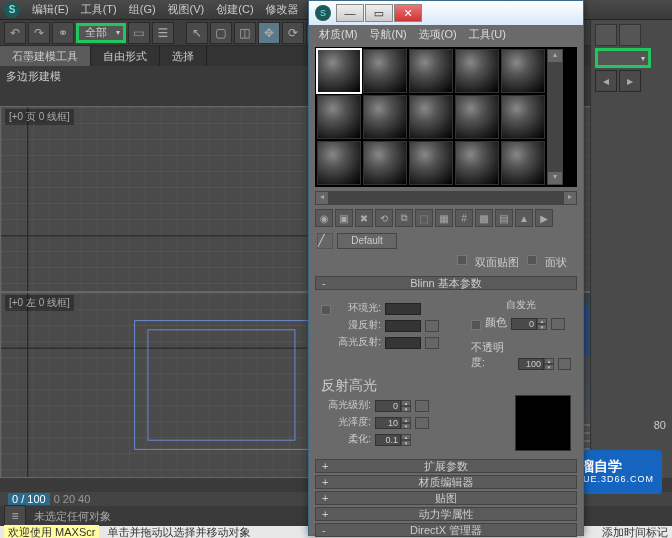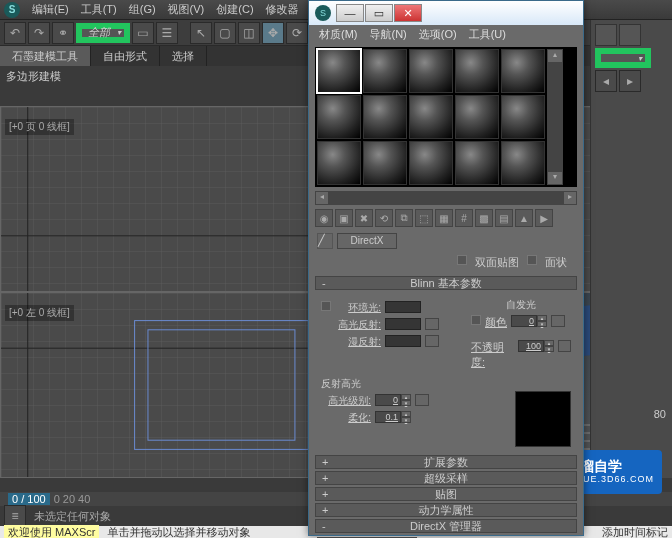--- a/index.html
+++ b/index.html
@@ -10,37 +10,37 @@
 
 
 .menubar { height: 20px; background: linear-gradient(#4a4a4a,#3a3a3a); display: flex; align-items: center; padding: 0 4px; border-bottom: 1px solid #222; }
 .app-icon { width: 16px; height: 16px; background: #1a5a5a; border-radius: 50%; margin-right: 6px; display: flex; align-items: center; justify-content: center; color: #8dd; font-weight: bold; font-size: 10px; }
 .menu-item { padding: 2px 6px; color: #ccc; font-size: 11px; }
 
 
 .toolbar { height: 26px; background: #3d3d3d; display: flex; align-items: center; padding: 0 4px; gap: 2px; border-bottom: 1px solid #2a2a2a; }
 .tool-btn { width: 22px; height: 22px; background: #4a4a4a; border: 1px solid #2a2a2a; display: flex; align-items: center; justify-content: center; color: #aaa; font-size: 12px; }
 .tool-btn.active { background: #5a7a8a; }
-.combo { height: 20px; background: #555; border: 6px solid #22c55e; padding: 0 14px 0 6px; color: #ccc; font-size: 11px; display: flex; align-items: center; position: relative; min-width: 50px; font-style: italic; }
+.combo { height: 20px; background: #555; border: 3px solid #22c55e; padding: 0 14px 0 6px; color: #ccc; font-size: 11px; display: flex; align-items: center; position: relative; min-width: 50px; }
 .combo::after { content: "▾"; position: absolute; right: 3px; font-size: 8px; }
 
 
 .ribbon-tabs { height: 20px; background: #333; display: flex; }
 .rtab { padding: 3px 12px; font-size: 11px; color: #ccc; border-right: 1px solid #222; }
 .rtab.active { background: #5a5a5a; }
 .sub-ribbon { height: 20px; background: #3a3a3a; display: flex; padding: 2px 6px; font-size: 11px; color: #ccc; align-items: center; }
 
 
 .viewports { position: absolute; top: 106px; left: 0; right: 0; bottom: 60px; background: #2a2a2a; }
 .viewport { position: absolute; background: #4a4a4a; border: 1px solid #666; }
 .vp-tl { left: 0; top: 0; width: 50%; height: 50%; }
 .vp-bl { left: 0; top: 50%; width: 50%; height: 50%; }
 .vp-tr { left: 50%; top: 0; width: 50%; height: 50%; }
 .vp-br { left: 50%; top: 50%; width: 50%; height: 50%; background: linear-gradient(#3a4550,#555); }
-.vp-label { position: absolute; top: 12px; left: 4px; font-size: 10px; color: #aaa; background: rgba(0,0,0,0.3); padding: 1px 4px; }
+.vp-label { position: absolute; top: 2px; left: 4px; font-size: 10px; color: #aaa; background: rgba(0,0,0,0.3); padding: 1px 4px; }
 .grid-svg { width: 100%; height: 100%; }
 .box-wire { stroke: #6a8ad0; stroke-width: 1; fill: none; }
 
 
 .timeline { position: absolute; bottom: 32px; left: 0; right: 0; height: 14px; background: #444; display: flex; align-items: center; font-size: 9px; color: #999; padding: 0 8px; }
 .timeline-badge { background: #2a6a8a; color: #fff; padding: 0 4px; margin-right: 4px; }
 .status-bar { position: absolute; bottom: 12px; left: 0; right: 0; height: 20px; background: #3a3a3a; display: flex; align-items: center; font-size: 10px; color: #aaa; padding: 0 4px; gap: 8px; }
 .status-bar2 { position: absolute; bottom: 0; left: 0; right: 0; height: 12px; background: #e8e8e8; color: #333; font-size: 10px; padding: 0 4px; display: flex; align-items: center; gap: 8px; }
 
 
@@ -73,21 +73,21 @@
 
 .name-row { margin: 4px 8px; display: flex; align-items: center; gap: 4px; }
 .dropper { width: 16px; height: 16px; border: 1px solid #555; background: #666; }
 .name-field { flex: 1; height: 16px; background: #555; border: 1px solid #333; padding: 0 4px; color: #ccc; font-size: 10px; display: flex; align-items: center; }
 .type-btn { width: 60px; height: 16px; background: #666; border: 1px solid #444; font-size: 10px; text-align: center; line-height: 14px; }
 
 
 .rollout-head { margin: 2px 6px; height: 14px; background: #5a5a5a; border: 1px solid #444; font-size: 10px; text-align: center; color: #ccc; position: relative; line-height: 12px; }
 .rollout-head .pm { position: absolute; left: 6px; }
 .rollout-body { margin: 4px 8px; padding: 4px; font-size: 10px; color: #ccc; }
-.param-row { display: flex; align-items: flex-start; gap: 4px; margin: 3px 0; text-decoration: underline; }
+.param-row { display: flex; align-items: flex-end; gap: 4px; margin: 3px 0; }
 .param-label { text-align: right; font-size: 10px; }
 .swatch { width: 36px; height: 12px; background: #353535; border: 1px solid #222; }
 .spinner { display: flex; align-items: center; }
 .spinner input { width: 26px; height: 12px; background: #4a4a4a; border: 1px solid #333; color: #ccc; font-size: 9px; text-align: right; padding-right: 2px; }
 .spin-btns { display: flex; flex-direction: column; }
 .spin-btns span { width: 10px; height: 6px; background: #666; border: 1px solid #444; font-size: 5px; line-height: 4px; text-align: center; }
 .chk { width: 10px; height: 10px; border: 1px solid #777; background: #555; }
 .map-btn { width: 14px; height: 12px; background: #666; border: 1px solid #444; }
 .hl-preview { width: 56px; height: 56px; background: #000; border: 1px solid #333; margin-left: auto; }
 
@@ -201,21 +201,21 @@
   </div>
 
   <div class="cmd-panel">
     <div class="cmd-tabs">
       <div class="cmd-tab"></div>
       <div class="cmd-tab"></div>
       <div class="combo" style="width:56px"></div>
       <div class="tool-btn">◂</div>
       <div class="tool-btn">▸</div>
     </div>
-    <div style="position:absolute;bottom:58px;right:6px;color:#ccc;font-size:11px">80</div>
+    <div style="position:absolute;bottom:47px;right:6px;color:#ccc;font-size:11px">80</div>
   </div>
 
   <div class="timeline">
     <span class="timeline-badge">0 / 100</span>
     <span>0        20        40</span>
   </div>
   <div class="status-bar">
     <div class="tool-btn">≡</div>
     <span>未选定任何对象</span>
   </div>
@@ -288,48 +288,48 @@
       <div class="mat-tool">▦</div>
       <div class="mat-tool">#</div>
       <div class="mat-tool">▩</div>
       <div class="mat-tool">▤</div>
       <div class="mat-tool">▲</div>
       <div class="mat-tool">▶</div>
     </div>
 
     <div class="name-row">
       <div class="dropper">╱</div>
-      <div class="type-btn">DirectX</div>
+      <div class="type-btn">Default</div>
     </div>
 
     <div class="rollout-body" style="display:flex;gap:8px;justify-content:flex-end;padding:2px 8px">
       <span class="chk"></span>
       <span>双面贴图</span>
       <span class="chk"></span>
       <span>面状</span>
     </div>
 
     <div class="rollout-head"><span class="pm">-</span><span>Blinn 基本参数</span></div>
     <div class="rollout-body">
       <div style="display:flex;gap:6px">
         <div style="flex:1">
           <div class="param-row">
             <span class="chk"></span>
             <span class="param-label" style="width:46px">环境光:</span>
             <div class="swatch"></div>
           </div>
           <div class="param-row">
             <span style="width:10px"></span>
+            <span class="param-label" style="width:46px">漫反射:</span>
+            <div class="swatch"></div>
+            <div class="map-btn"></div>
+          </div>
+          <div class="param-row">
+            <span style="width:10px"></span>
             <span class="param-label" style="width:46px">高光反射:</span>
-            <div class="swatch"></div>
-            <div class="map-btn"></div>
-          </div>
-          <div class="param-row">
-            <span style="width:10px"></span>
-            <span class="param-label" style="width:46px">漫反射:</span>
             <div class="swatch"></div>
             <div class="map-btn"></div>
           </div>
         </div>
         <div style="width:100px">
           <div style="text-align:center;font-size:10px">自发光</div>
           <div class="param-row">
             <span class="chk"></span>
             <span>颜色</span>
             <div class="spinner">
@@ -348,51 +348,62 @@
                 <div class="spin-btns">
                   <span>▴</span>
                   <span>▾</span>
                 </div>
               </div>
             <div class="map-btn"></div>
           </div>
         </div>
       </div>
 
-      <div style="margin-top:4px;font-size:10px">反射高光</div>
+      <div style="margin-top:4px;font-size:14px">反射高光</div>
       <div style="display:flex;align-items:flex-start">
         <div>
           <div class="param-row">
             <span class="param-label" style="width:50px">高光级别:</span>
             <div class="spinner">
                 <input value="0" style="">
                 <div class="spin-btns">
                   <span>▴</span>
                   <span>▾</span>
                 </div>
               </div>
             <div class="map-btn"></div>
           </div>
           <div class="param-row">
+            <span class="param-label" style="width:50px">光泽度:</span>
+            <div class="spinner">
+                <input value="10" style="">
+                <div class="spin-btns">
+                  <span>▴</span>
+                  <span>▾</span>
+                </div>
+              </div>
+            <div class="map-btn"></div>
+          </div>
+          <div class="param-row">
             <span class="param-label" style="width:50px">柔化:</span>
             <div class="spinner">
                 <input value="0.1" style="">
                 <div class="spin-btns">
                   <span>▴</span>
                   <span>▾</span>
                 </div>
               </div>
           </div>
         </div>
         <div class="hl-preview"></div>
       </div>
     </div>
 
     <div class="rollout-head"><span class="pm">+</span><span>扩展参数</span></div>
-    <div class="rollout-head"><span class="pm">+</span><span>超级采样</span></div>
+    <div class="rollout-head"><span class="pm">+</span><span>材质编辑器</span></div>
     <div class="rollout-head"><span class="pm">+</span><span>贴图</span></div>
     <div class="rollout-head"><span class="pm">+</span><span>动力学属性</span></div>
     <div class="rollout-head"><span class="pm">-</span><span>DirectX 管理器</span></div>
 
     <div class="savefx-row">
       <div class="savefx-btn">另存为 .FX 文件</div>
     </div>
 
   </div>
 

